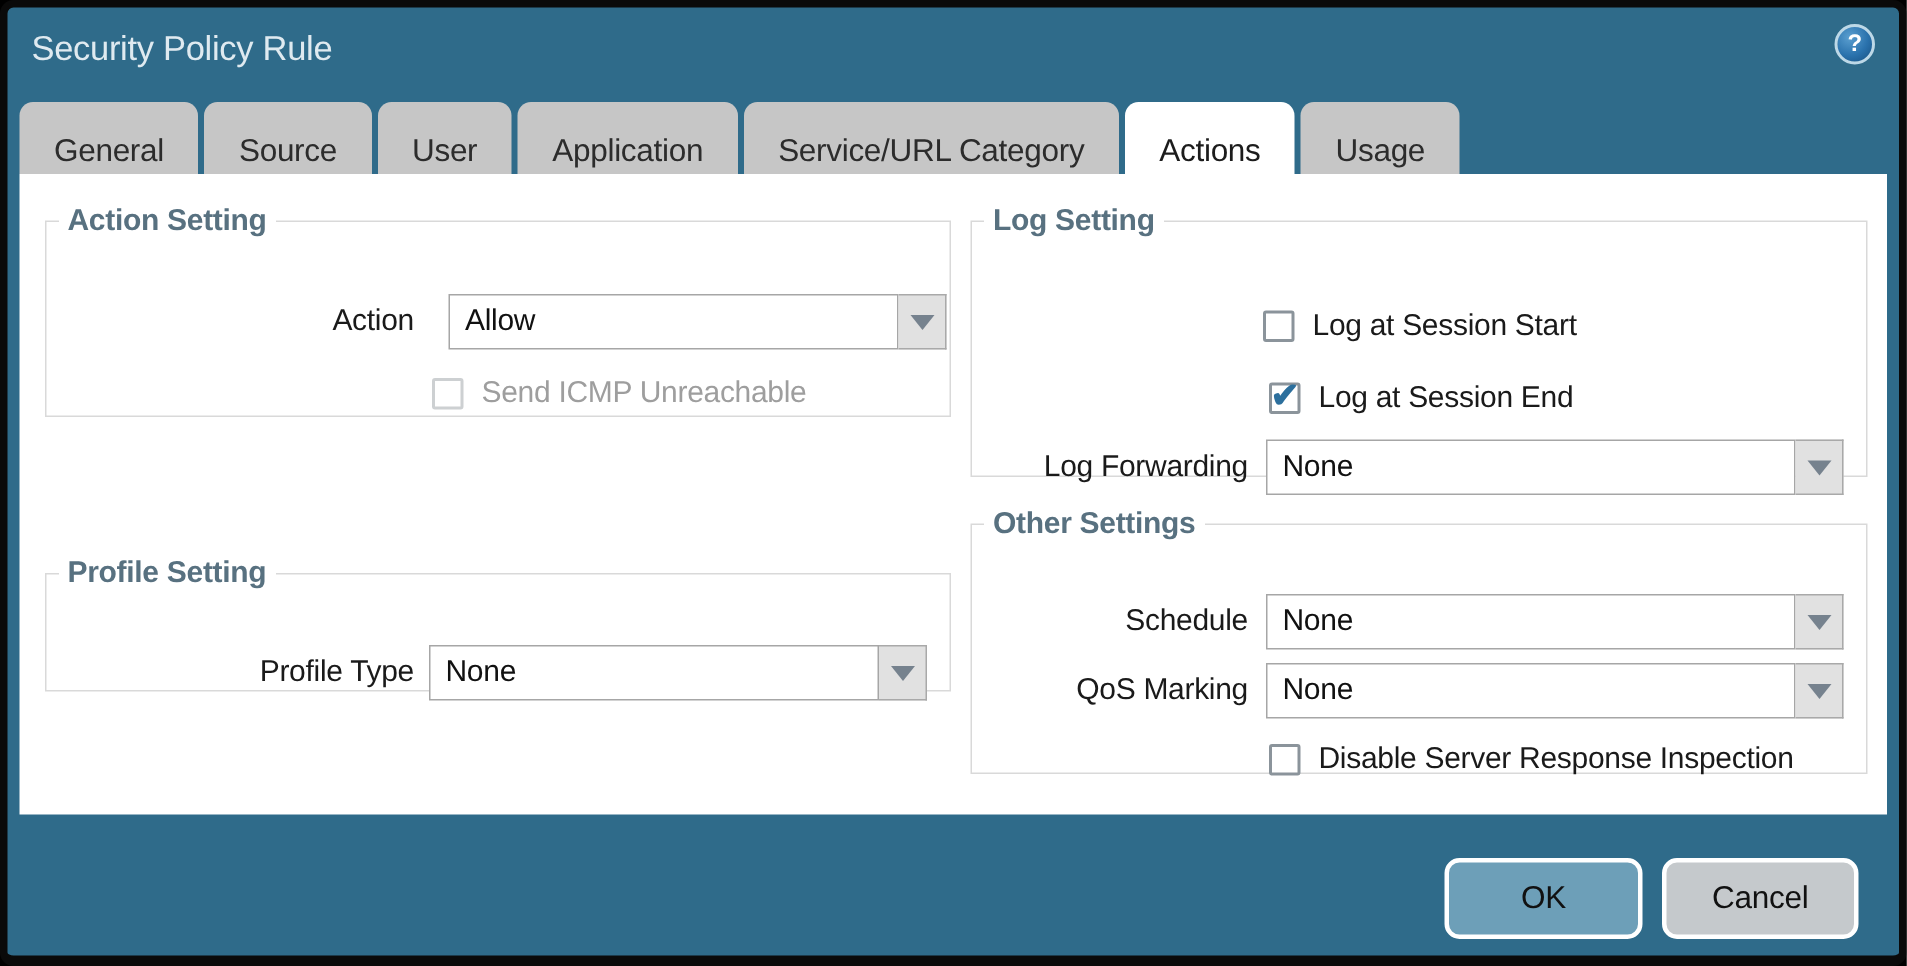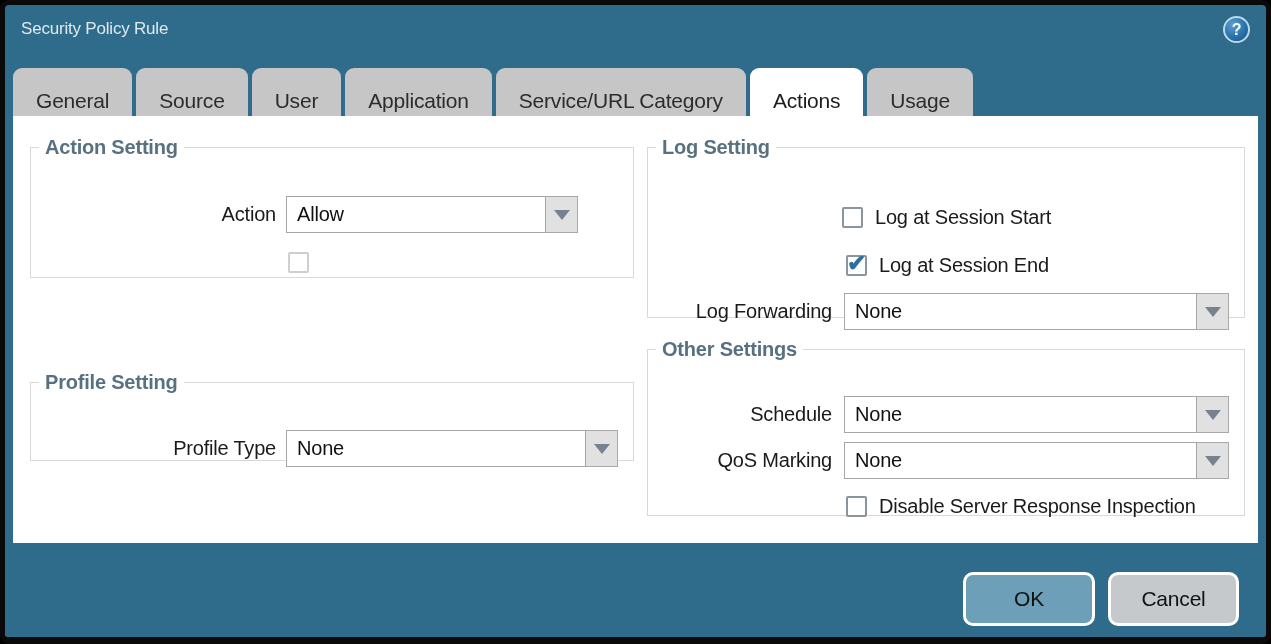--- a/index.html
+++ b/index.html
@@ -20,21 +20,21 @@
     width:1271px;height:644px;
     background:var(--chrome-teal);
     border:5px solid #0a0a0a;
     border-bottom-width:7px;
     border-radius:9px;
     overflow:hidden;
   }
   
   .title{
     position:absolute;left:16px;top:14px;
-    font-size:17px;font-weight:400;color:#dfeaf0;
+    font-size:23px;font-weight:400;color:#dfeaf0;
   }
   .help-icon{
     position:absolute;right:16px;top:11px;
     width:27px;height:27px;border-radius:50%;
     background:radial-gradient(circle at 35% 30%, #5b9fd0 0%, #2a72ad 55%, #174f80 100%);
     border:2px solid #bdd8e7;
     color:#fff;font-size:16px;font-weight:bold;
     display:flex;align-items:center;justify-content:center;
     cursor:pointer;
   }
@@ -153,30 +153,31 @@
     <div class="tab">Service/URL Category</div>
     <div class="tab active">Actions</div>
     <div class="tab">Usage</div>
   </div>
 
   <div class="panel">
 
     <fieldset class="fs-action">
       <legend>Action Setting</legend>
       <div class="field-label" style="left:0;width:245px;top:37px;">Action</div>
-      <div class="dropdown" style="left:255px;top:37px;width:292px;">
+      <div class="dropdown" style="left:268px;top:37px;width:332px;">
         <div class="dd-field">Allow</div>
         <div class="dd-btn">
           <span class="dd-arrow"></span>
         </div>
       </div>
       <div class="check-row disabled" style="left:257px;top:91px;">
         <span class="checkbox">
           
         </span>
+        <span class="check-label">Send ICMP Unreachable</span>
       </div>
     </fieldset>
 
     <fieldset class="fs-log">
       <legend>Log Setting</legend>
       <div class="check-row" style="left:194px;top:46px;text-align:center;">
         <span class="checkbox">
           
         </span>
         <span class="check-label">Log at Session Start</span>

